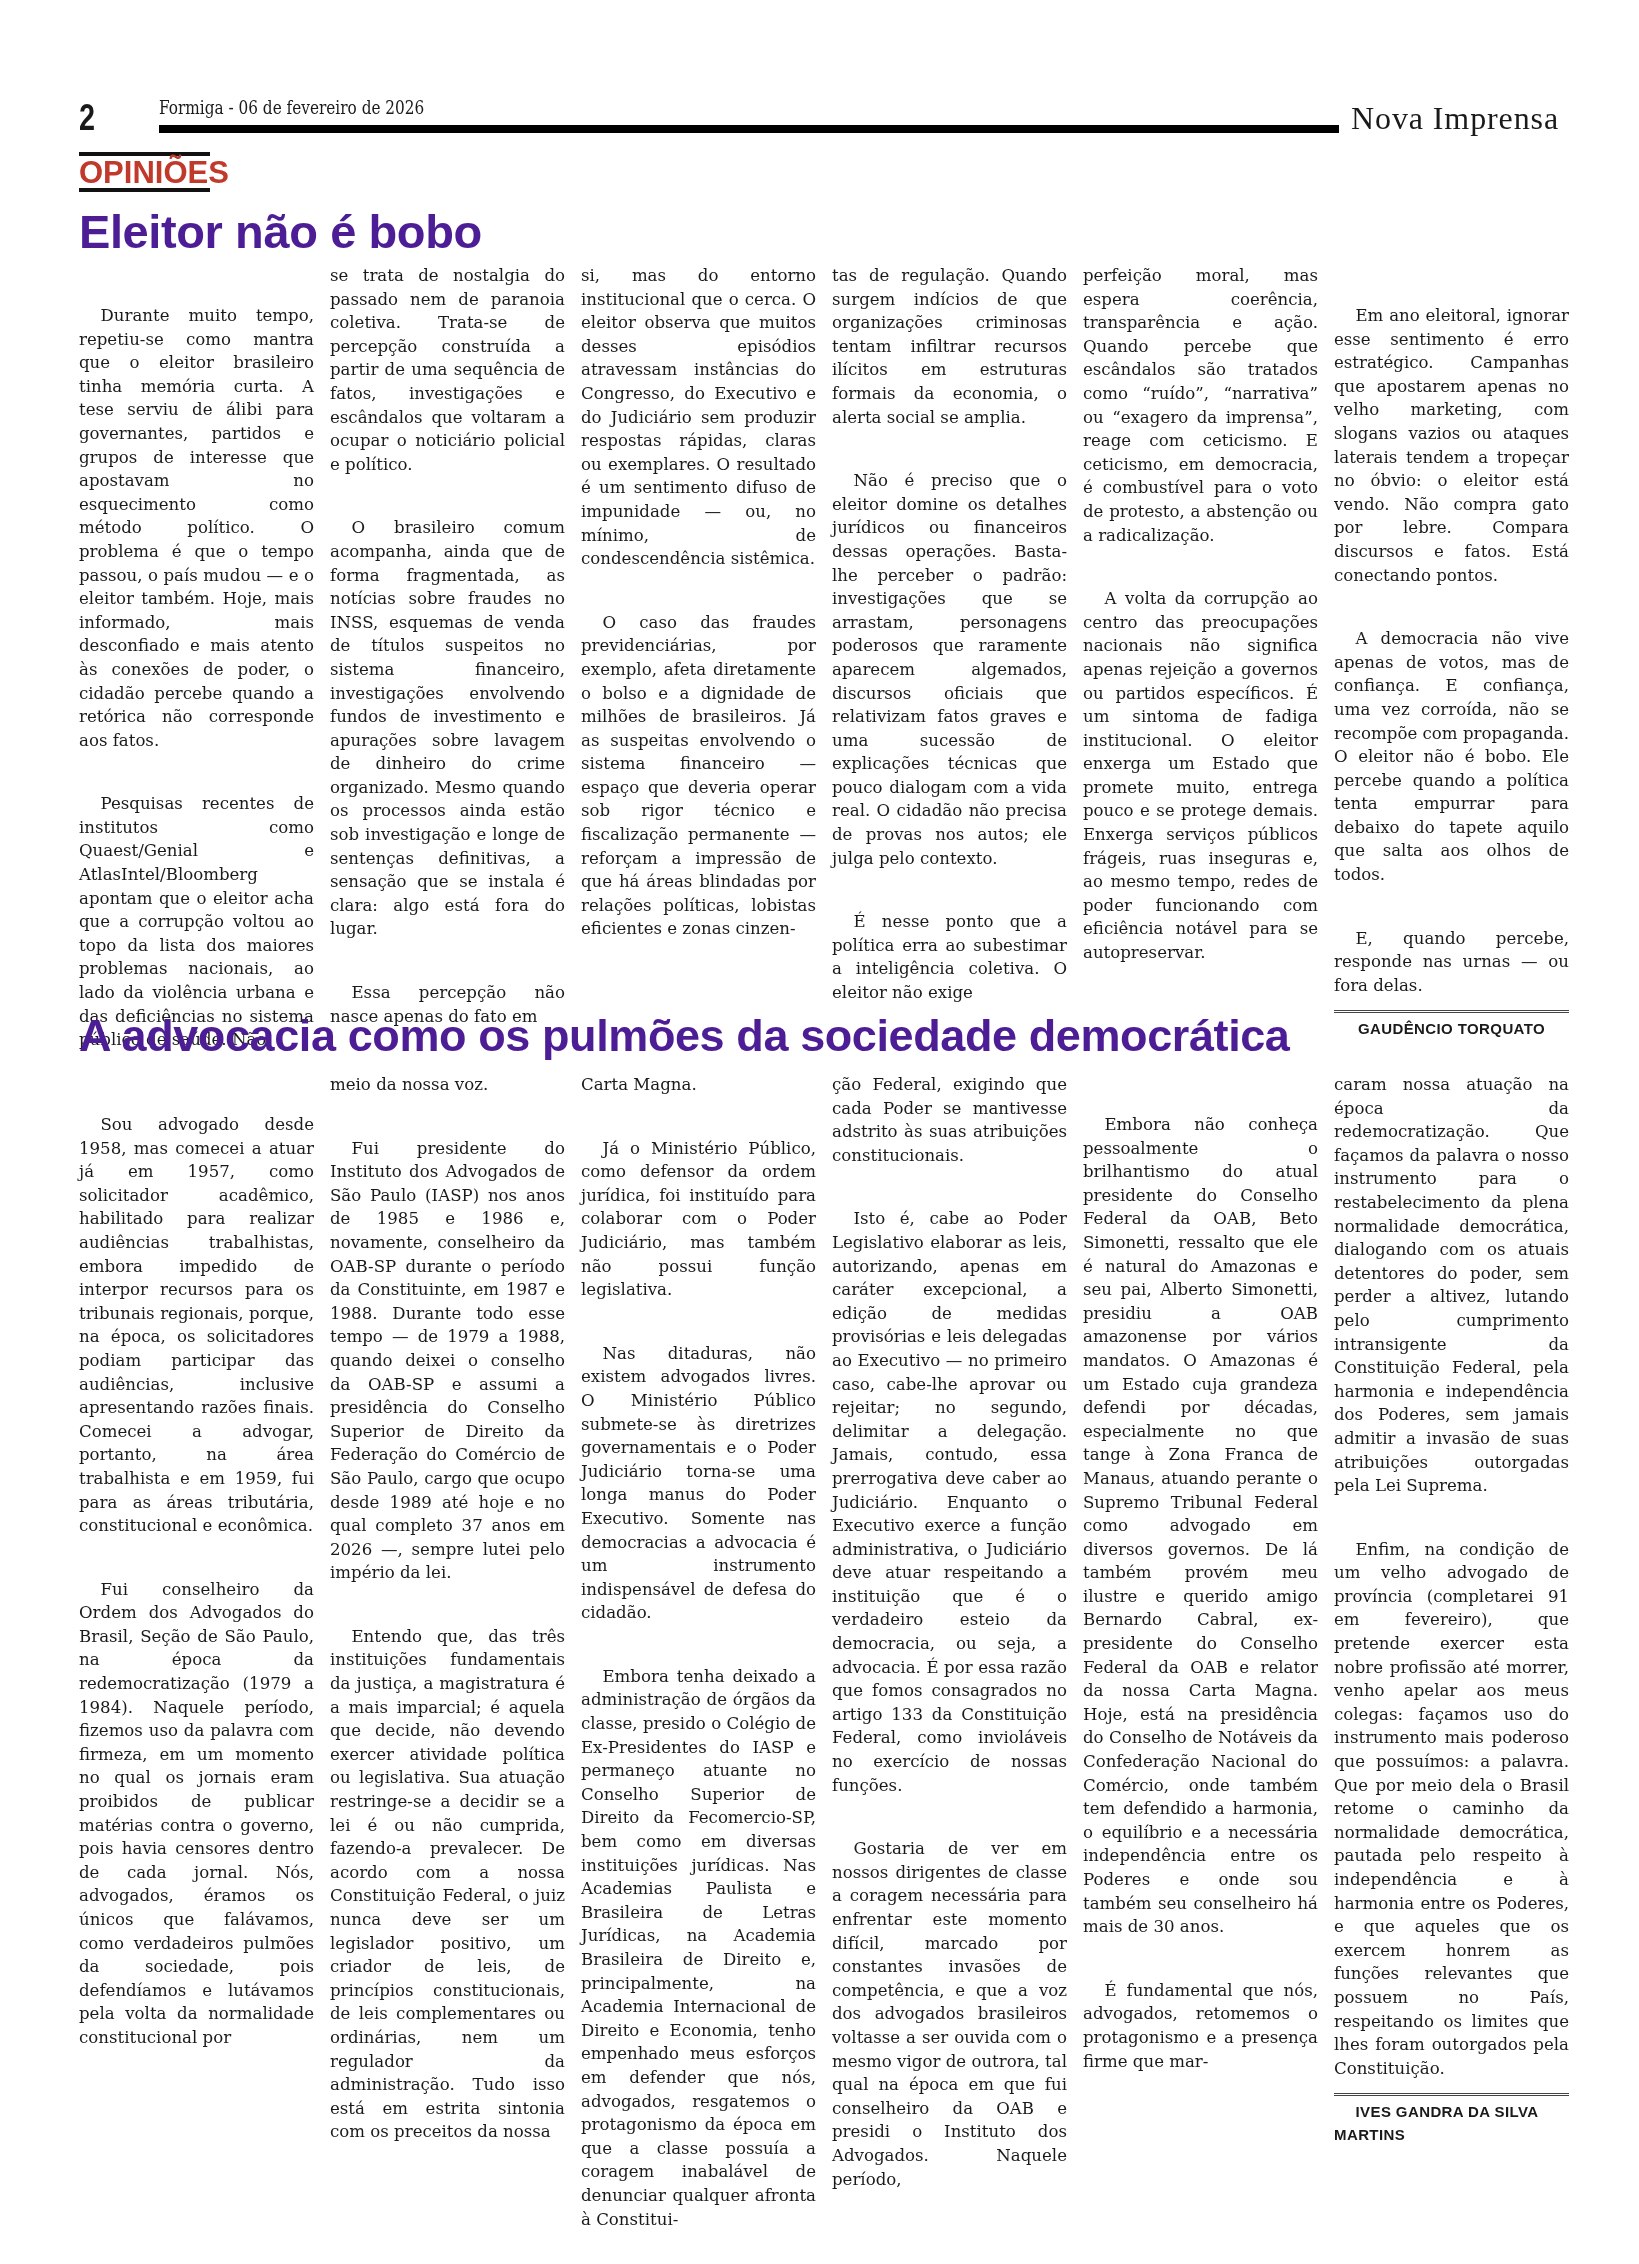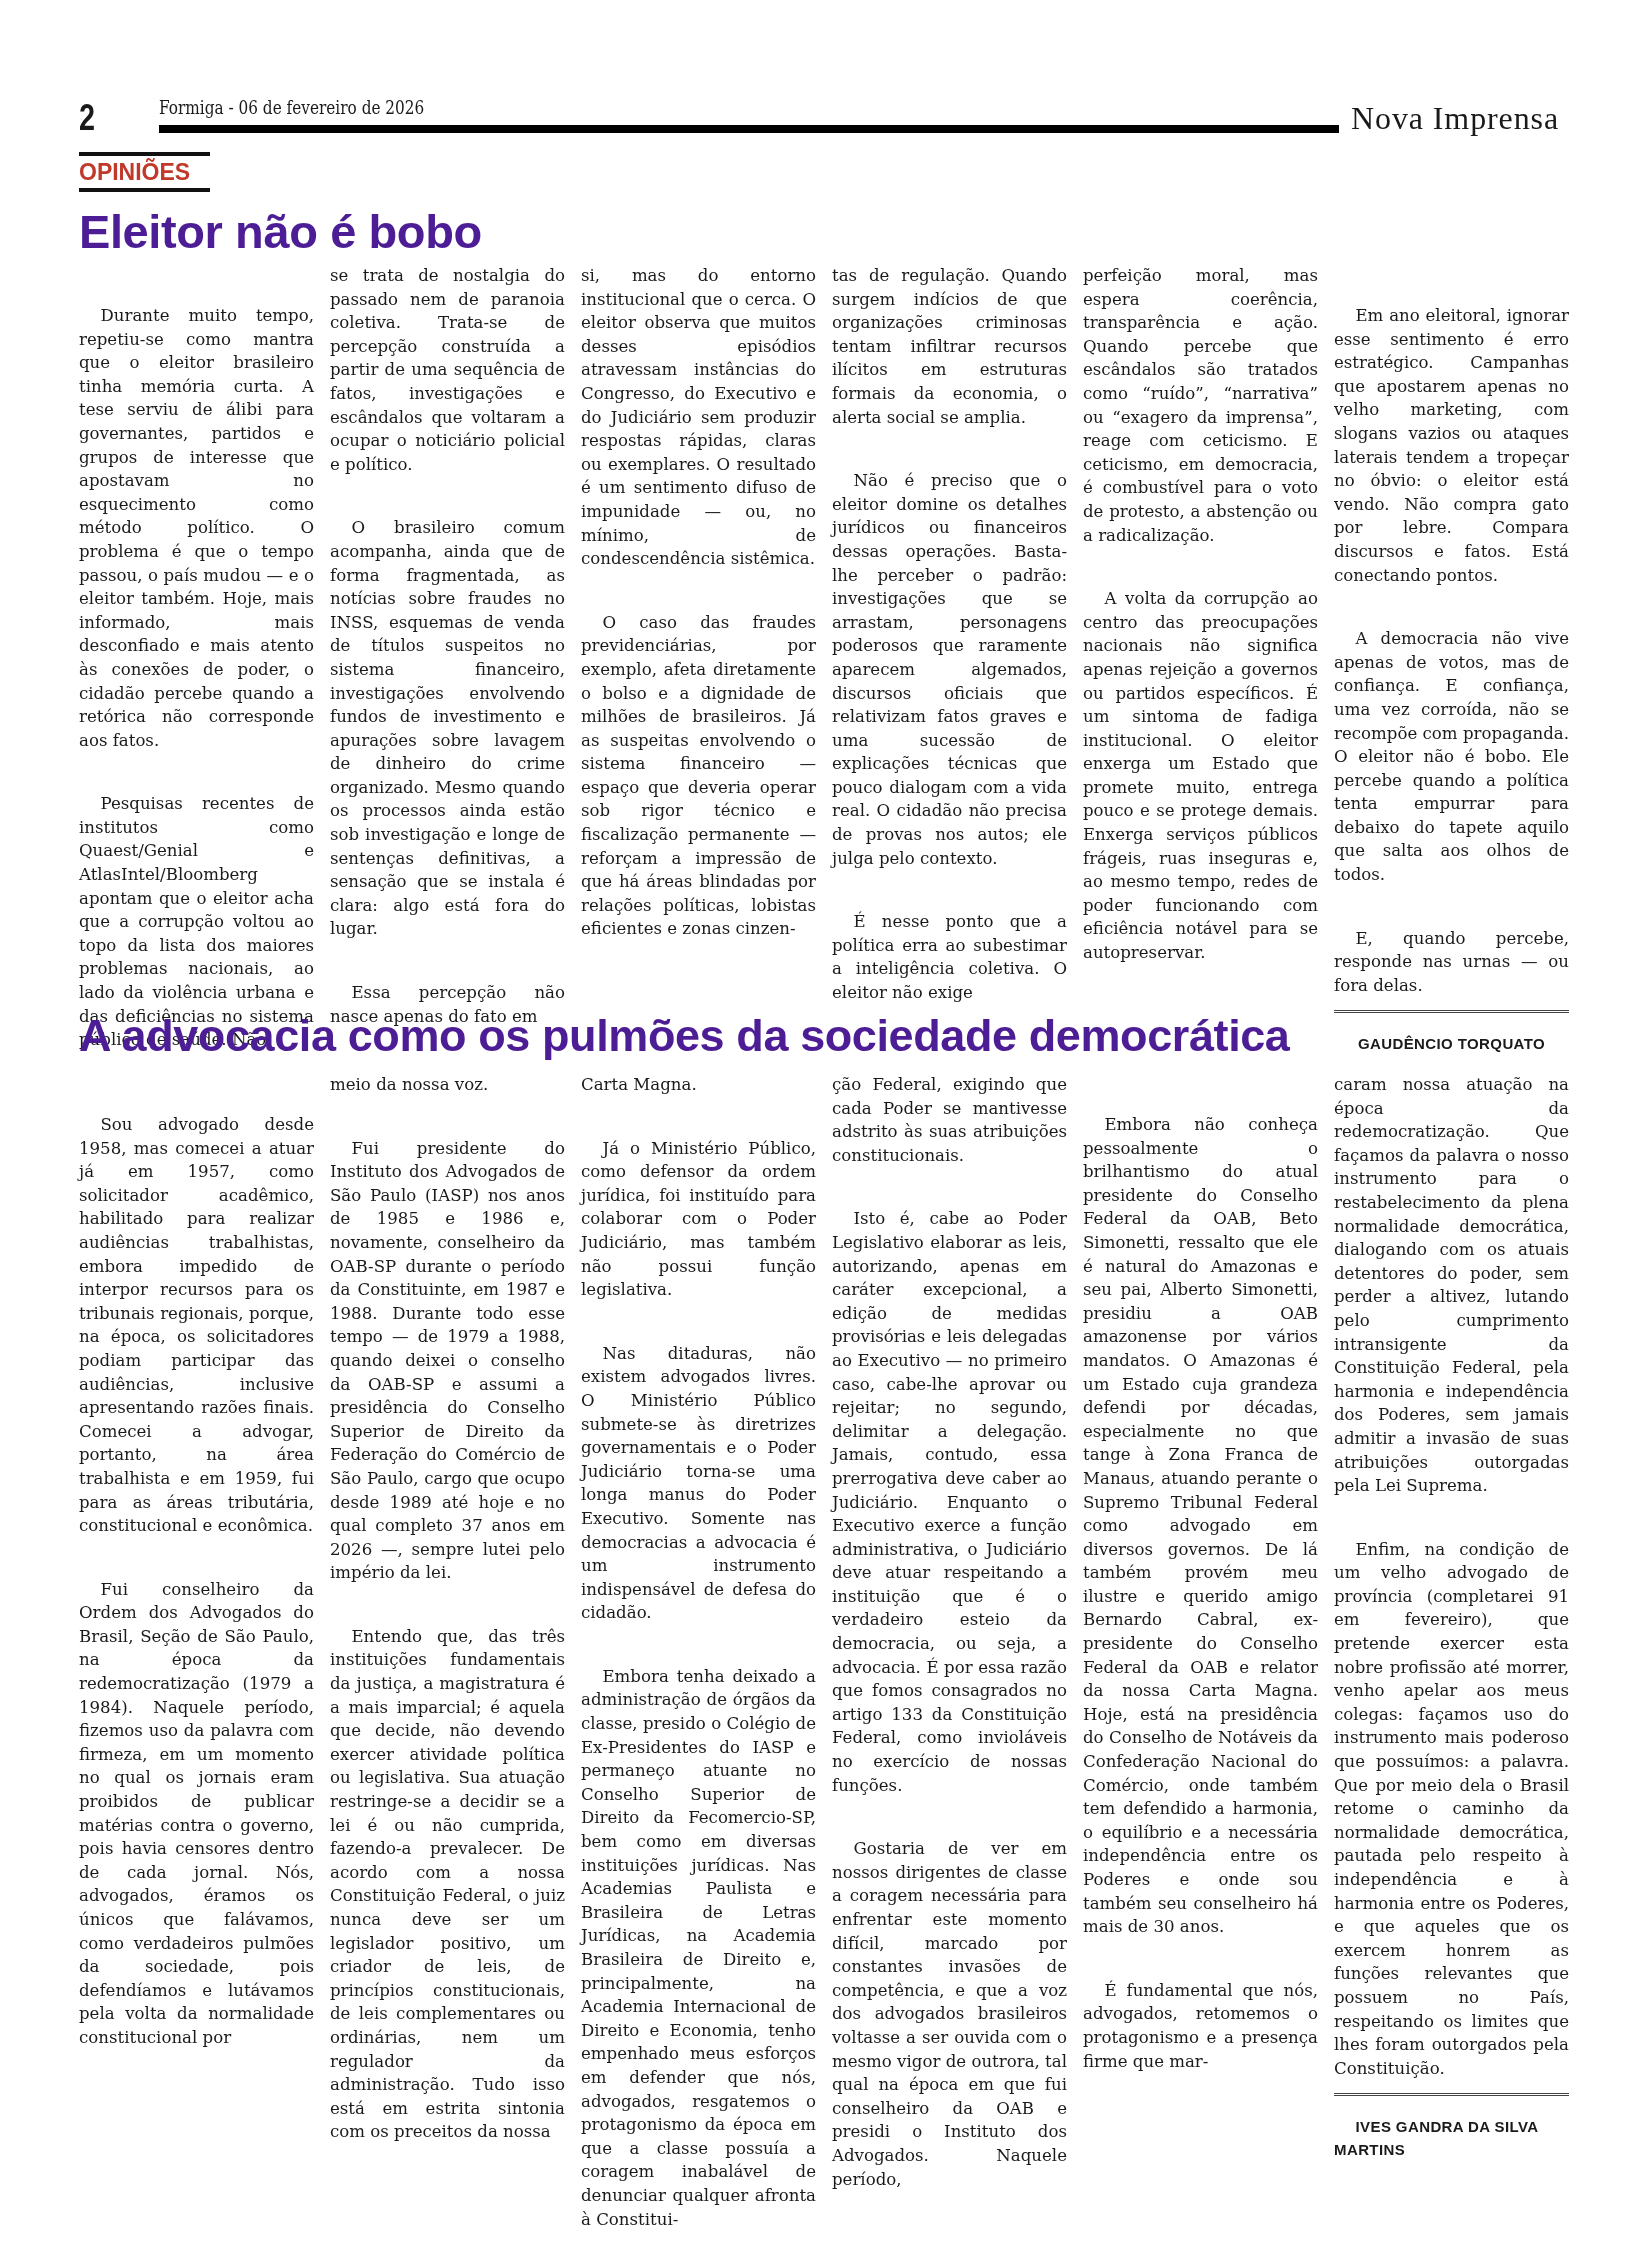--- a/index.html
+++ b/index.html
@@ -1,31 +1,31 @@
 <!DOCTYPE html>
 <html style="font-size:14.3px"><head>
 <meta charset="utf-8">
 <style>
   html,body{margin:0;padding:0;background:#fff;}
   body{width:1640px;height:2264px;position:relative;overflow:hidden;color:#1a1a1a;}
   .pagenum{position:absolute;left:79px;top:97px;font-family:"Liberation Sans",sans-serif;font-weight:bold;font-size:36px;transform:scaleX(0.8);transform-origin:left;}
   .dateline{position:absolute;left:159px;top:97px;font-family:"DejaVu Serif",serif;font-size:18px;transform:scaleX(0.85);transform-origin:left;}
   .topbar{position:absolute;left:159px;top:125px;width:1180px;height:8px;background:#000;}
   .brand{position:absolute;left:1351px;top:100px;font-family:"Liberation Serif",serif;font-size:32px;letter-spacing:0.9px;}
-  .section{position:absolute;left:79px;top:152px;width:131px;border-top:4.5px solid #111;border-bottom:4.5px solid #111;padding:3.6px 0 3.6px 0;font-family:"Liberation Sans",sans-serif;font-weight:bold;color:#c0392b;font-size:23px;line-height:25px;}
+  .section{position:absolute;left:79px;top:152px;width:131px;border-top:4.5px solid #111;border-bottom:4.5px solid #111;padding:3.6px 0 3.6px 0;font-family:"Liberation Sans",sans-serif;font-weight:bold;color:#c0392b;font-size:31px;line-height:25px;}
   .headline{position:absolute;font-family:"Liberation Sans",sans-serif;font-weight:bold;color:#4c1d95;letter-spacing:-0.4px;}
   .h1{left:79px;top:204px;font-size:47px;}
   .h2{left:79px;top:1010px;font-size:45px;}
   .cols{position:absolute;left:79px;display:grid;grid-template-columns:repeat(6,235px);column-gap:16px;}
   .cols1{top:264px;}
   .cols2{top:1073px;}
   .col{font-family:"DejaVu Serif",serif;font-size:16.6px;line-height:23.6px;text-align:justify;hyphens:auto;}
   .col p{margin:0;text-indent:0;}
   .col p.ind{text-indent:21.5px;margin-top:40px;}
-  .byline{margin-top:12.5px;border-top:3.6px double #444;padding-top:19px;font-family:"Liberation Sans",sans-serif;font-weight:bold;font-size:15px;letter-spacing:0.4px;text-align:center;}
+  .byline{margin-top:12.5px;border-top:3.6px double #444;padding-top:4px;font-family:"Liberation Sans",sans-serif;font-weight:bold;font-size:15px;letter-spacing:0.4px;text-align:center;}
   .byline2{text-align:left;text-indent:21.5px;}
 </style>
 </head>
 <body>
 
 <div class="pagenum">2</div>
 <div class="dateline">Formiga - 06 de fevereiro de 2026</div>
 <div class="topbar"></div>
 <div class="brand">Nova Imprensa</div>
 

